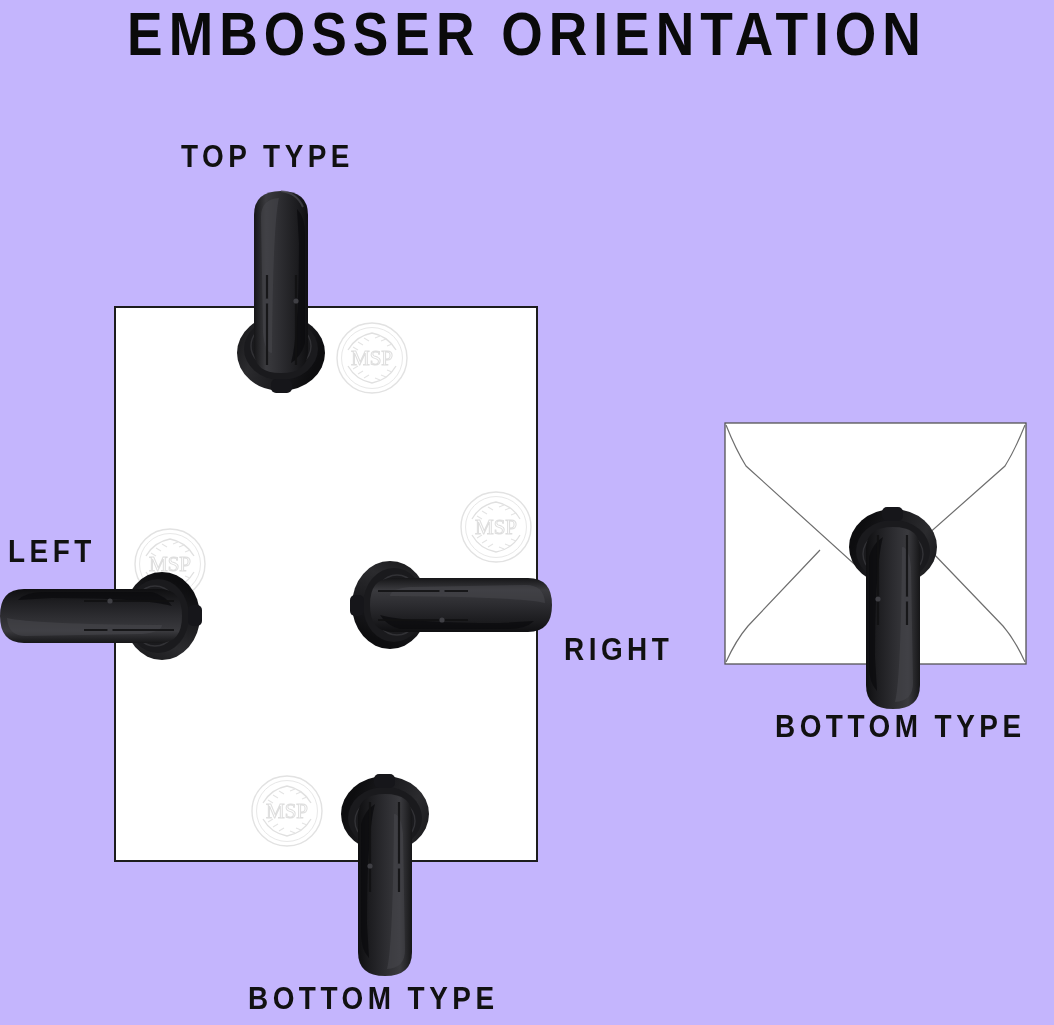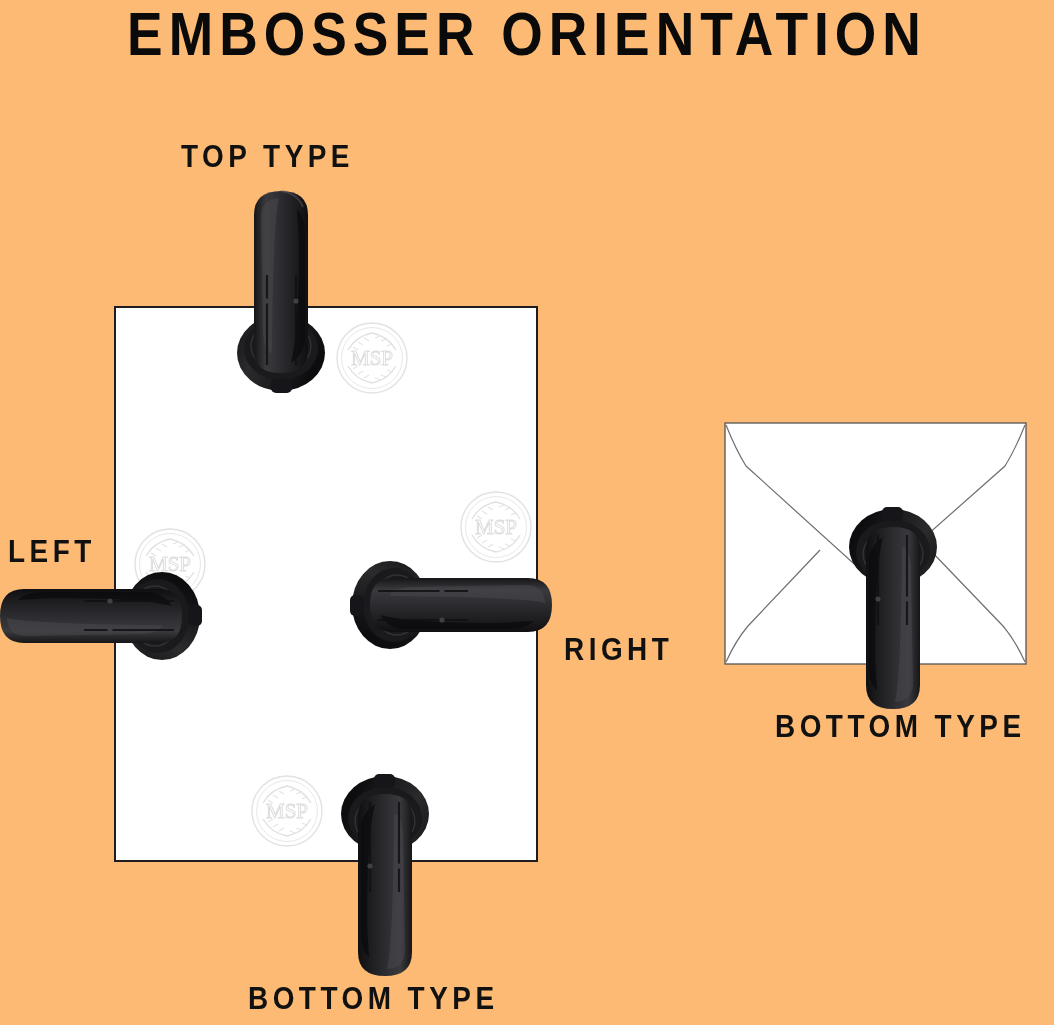--- a/index.html
+++ b/index.html
@@ -7,21 +7,21 @@
     padding: 0;
     background: #ffffff;
   }
   body {
     font-family: "Liberation Sans", sans-serif;
   }
   #stage {
     position: relative;
     width: 1054px;
     height: 1025px;
-    background: #fdba74;
+    background: #c4b5fd;
     overflow: hidden;
   }
 
   
   .title {
     position: absolute;
     left: 0;
     top: 2px;
     width: 1054px;
     text-align: center;

